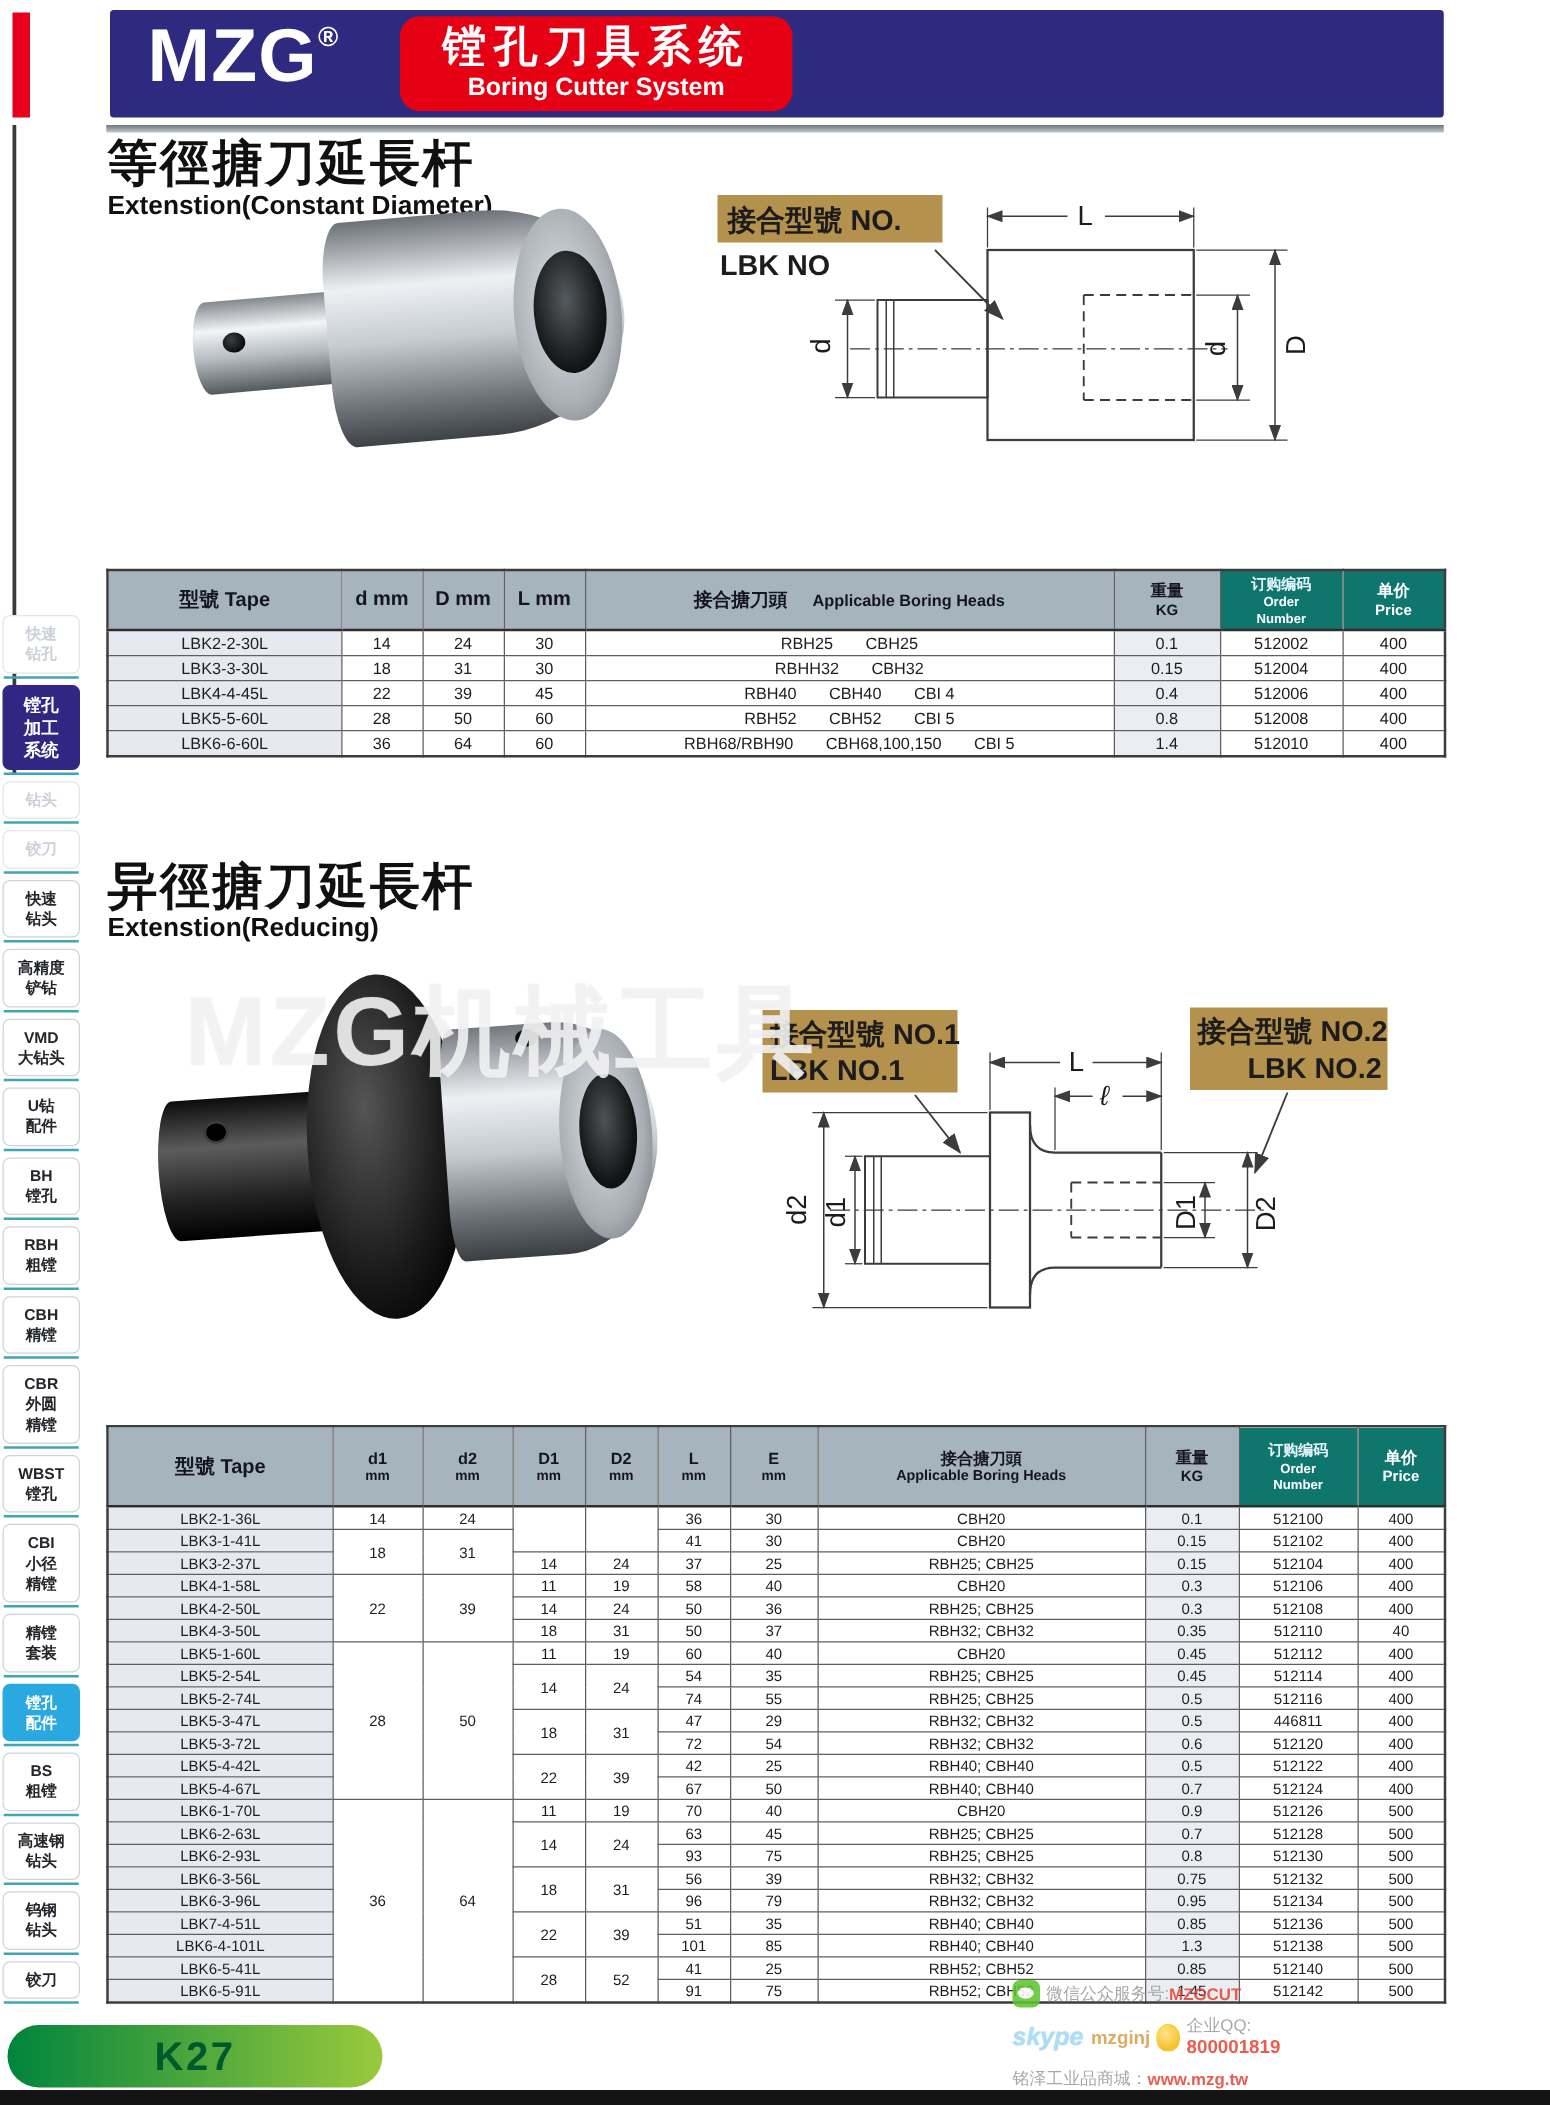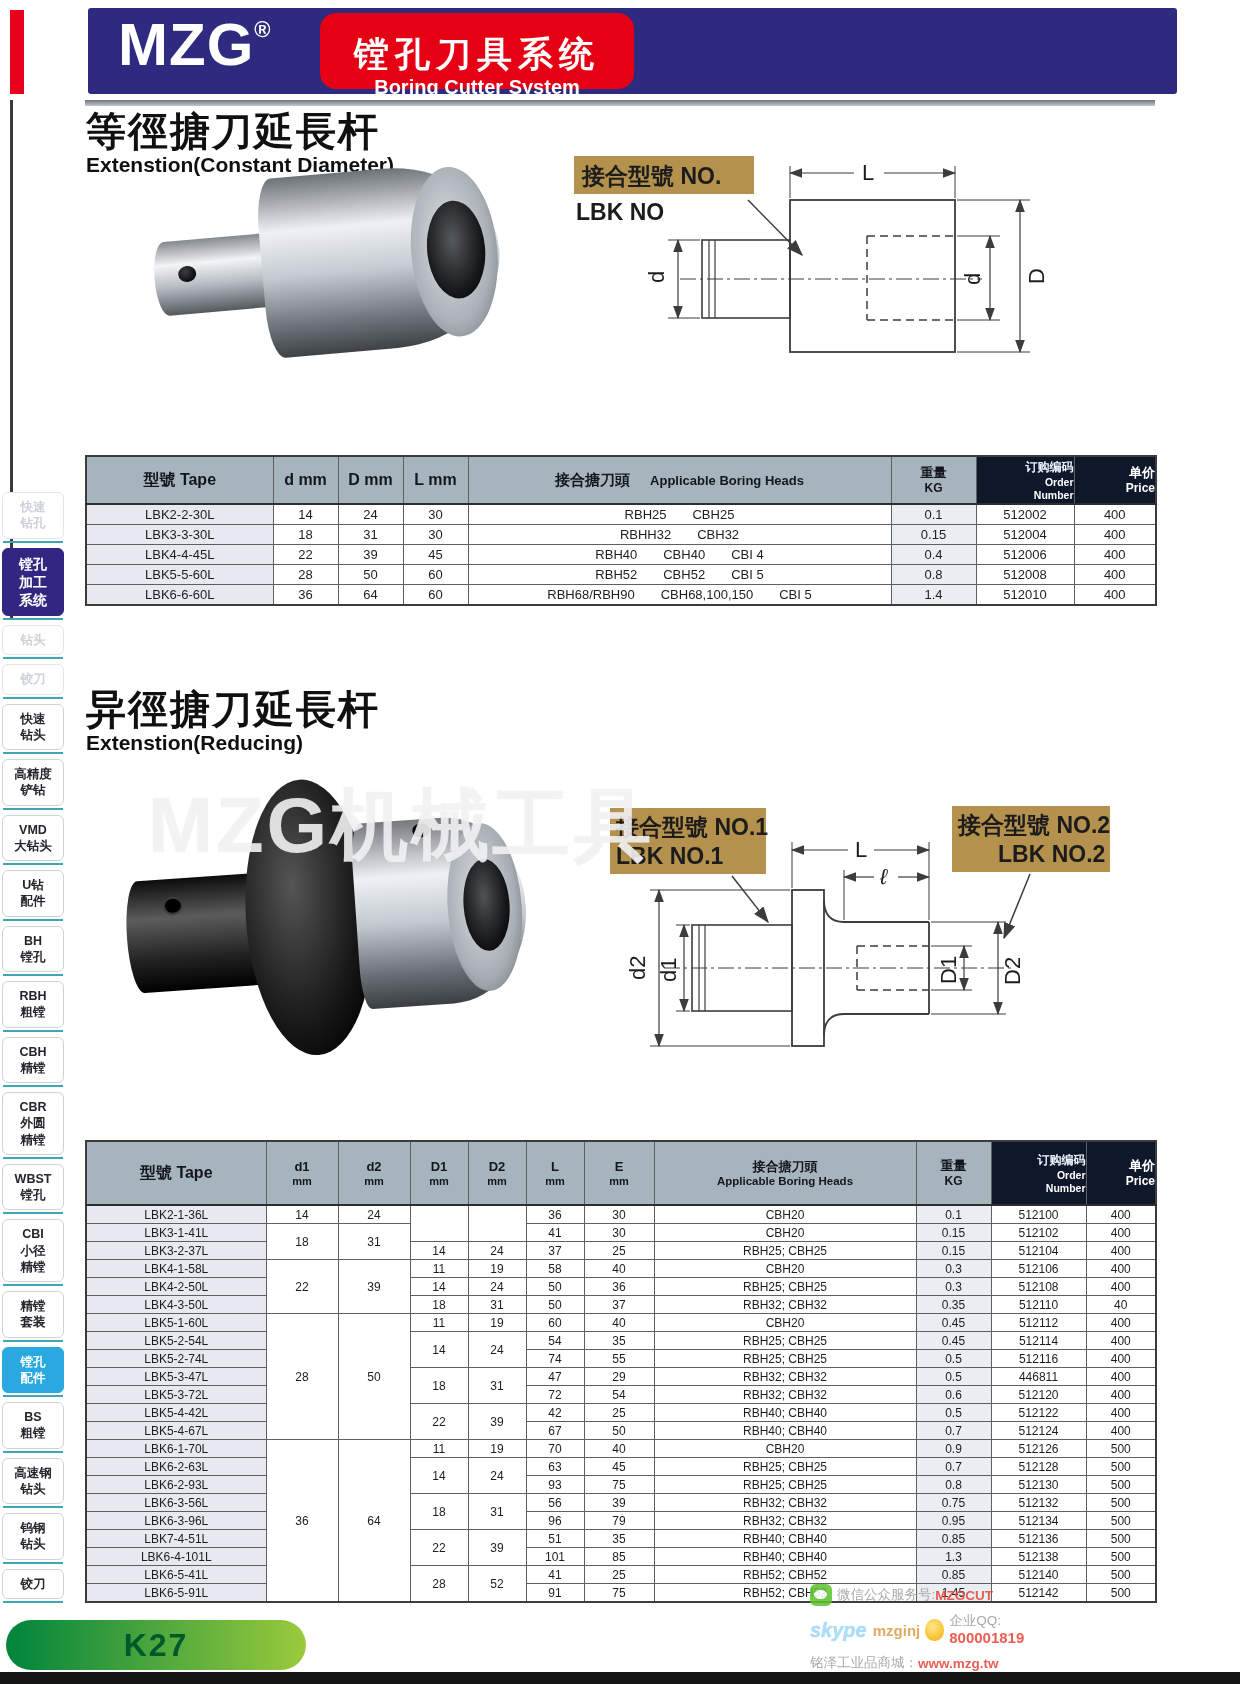--- a/index.html
+++ b/index.html
@@ -1,25 +1,25 @@
 <!DOCTYPE html>
 <html><head>
 <meta charset="utf-8">
 <style>
   html,body{margin:0;padding:0;}
   body{width:1240px;height:1684px;background:#fff;font-family:"Liberation Sans",sans-serif;}
   .page{position:relative;width:1240px;height:1684px;background:#fff;overflow:hidden;}
 
   
   .red-tab{position:absolute;left:10px;top:10px;width:14px;height:84px;background:#E8001C;}
-  .navy{position:absolute;left:88px;top:8px;width:1067px;height:86px;background:#2D2A80;border-radius:3px;padding-left:22px;}
+  .navy{position:absolute;left:88px;top:8px;width:1067px;height:86px;background:#2D2A80;border-radius:3px;}
   .mzg{position:absolute;left:30px;top:2px;color:#fff;font-size:60px;font-weight:bold;letter-spacing:1px;}
   .mzg sup{font-size:22px;vertical-align:28px;}
   .red-title{position:absolute;left:232px;top:5px;width:314px;height:76px;background:#E60014;border-radius:16px;color:#fff;text-align:center;}
-  .red-title .cn{font-size:35px;font-weight:bold;letter-spacing:6px;margin-top:18px;}
+  .red-title .cn{font-size:35px;font-weight:bold;letter-spacing:6px;margin-top:1px;}
   .red-title .en{font-size:20px;font-weight:bold;margin-top:-2px;}
   .gray-rule{position:absolute;left:85px;top:100px;width:1070px;height:6px;background:linear-gradient(180deg,#6e767e,#c2c8ce);}
 
   
   .stitle{position:absolute;left:86px;color:#101010;}
   .stitle .cn{font-size:40px;font-weight:800;letter-spacing:2px;line-height:1.05;}
   .stitle .en{font-size:21px;font-weight:bold;margin-top:1px;}
   .s1{top:110px;} .s2{top:688px;}
 
   
@@ -66,21 +66,21 @@
   .dwg1{left:552px;top:128px;}
   .dwg2{left:552px;top:750px;}
   .dwg text{fill:#1c1c1c;font-family:"Liberation Sans",sans-serif;}
   .dwg .callout{font-size:23px;font-weight:bold;}
   .dwg .dim{font-size:22px;}
 
   
   .ctable{position:absolute;left:85px;border-collapse:collapse;table-layout:fixed;width:1070px;background:#fff;border:2px solid #3c3c3c;}
   .ctable td,.ctable th{border:1px solid #5f5f5f;text-align:center;padding:0;overflow:hidden;white-space:nowrap;color:#1d1d1d;}
   .ctable thead th{background:#A6B4BE;color:#15151f;font-weight:bold;border-bottom:2px solid #2e2e2e;}
-  .ctable thead th.blue{background:#0f172a;color:#fff;text-align:right;}
+  .ctable thead th.blue{background:#0f766e;color:#fff;}
   .t1{top:455px;} .t2{top:1140px;}
   .t1 thead th{height:46px;} .t2 thead th{height:62px;}
   .t1 td{height:19px;font-size:13px;}
   .t2 td{height:17px;font-size:12px;}
   .ctable td.c0{background:#e6e9ef;}
   .t1 td.c5{background:#eaedf1;}
   .t2 td.c8{background:#eaedf1;}
   .hcn{font-size:15px;margin-right:20px;}
   .hen{font-size:13px;}
   .hen2{font-size:12px;}

